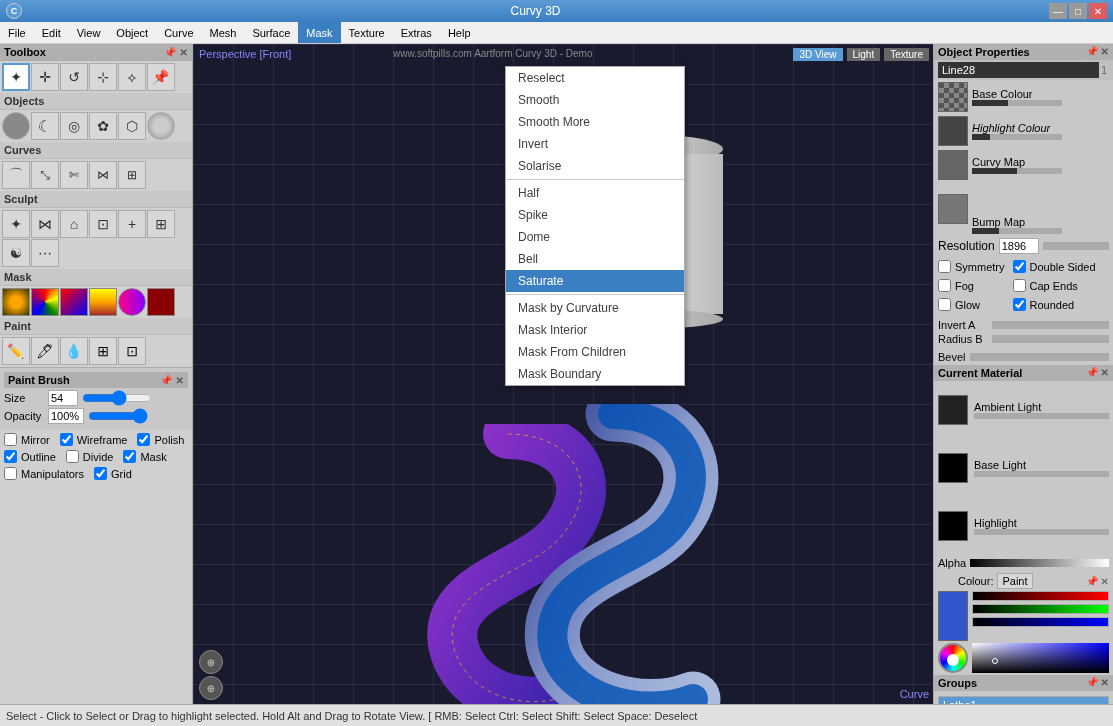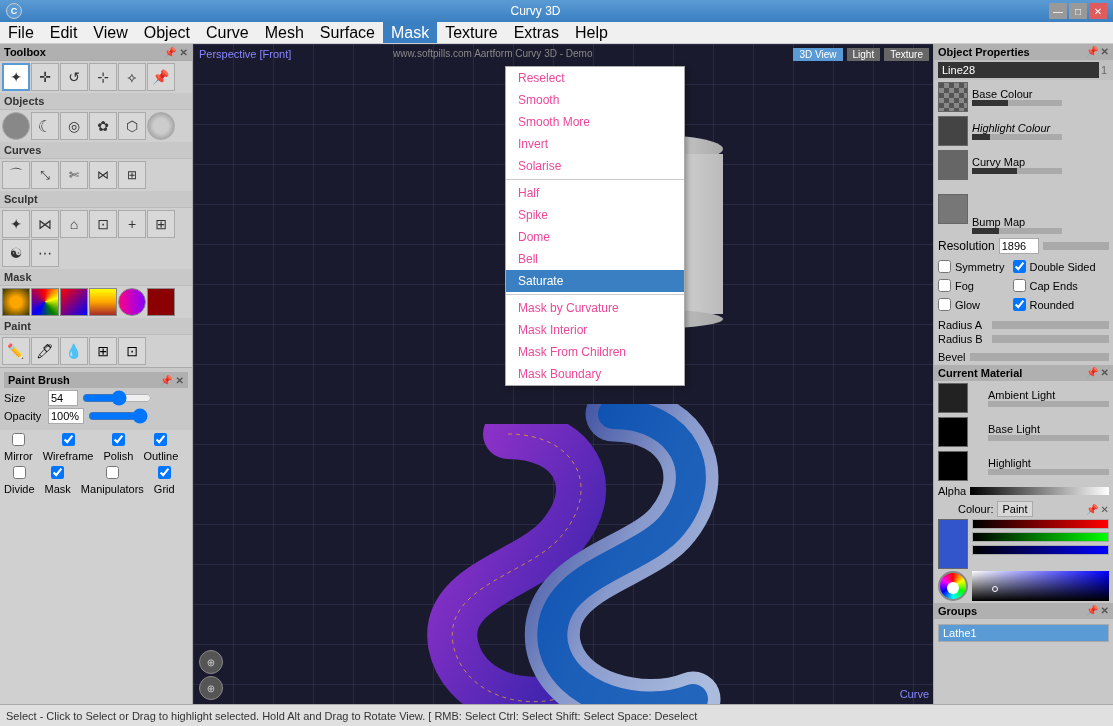--- a/index.html
+++ b/index.html
@@ -20,21 +20,21 @@
     .titlebar-logo { width: 16px; height: 16px; background: #5b9bd5; border-radius: 50%; border: 1px solid #ccc; }
 
     
     .menubar {
       width: 100%; height: 22px; background: #f0f0f0;
       display: flex; align-items: center;
       border-bottom: 1px solid #ccc;
     }
     .menu-item {
       padding: 2px 8px; cursor: pointer; height: 100%;
-      display: flex; align-items: center; font-size: 16px; color: #000;
+      display: flex; align-items: center; font-size: 11px; color: #000;
     }
     .menu-item:hover, .menu-item.active { background: #3a7fc1; color: white; }
 
     
     .main-layout {
       display: flex; width: 100%; height: calc(726px - 22px - 22px - 22px);
     }
 
     
     .toolbox {
@@ -78,21 +78,21 @@
     }
     .brush-row { display: flex; align-items: center; gap: 4px; margin: 2px 0; }
     .brush-label { width: 40px; font-size: 11px; }
     .brush-shape { width: 50px; height: 30px; background: #333; display: flex; align-items: center; justify-content: center; }
     .brush-shape-inner { width: 28px; height: 28px; background: radial-gradient(circle, white 30%, black 100%); }
     input[type=range] { width: 80px; height: 10px; }
     .size-val { width: 30px; background: white; border: 1px solid #aaa; padding: 1px 2px; font-size: 11px; }
     .opacity-val { width: 36px; background: white; border: 1px solid #aaa; padding: 1px 2px; font-size: 11px; }
 
     
-    .checkbox-row { display: flex; align-items: center; gap: 4px; margin: 1px 0; font-size: 11px; flex-direction: column; }
+    .checkbox-row { display: flex; align-items: center; gap: 4px; margin: 1px 0; font-size: 11px; }
     .bottom-checkboxes { padding: 2px 4px; display: flex; flex-wrap: wrap; gap: 2px 10px; }
 
     
     .viewport {
       flex: 1; background: #1a1a2e; position: relative; overflow: hidden;
     }
 
     
     .grid-canvas {
       width: 100%; height: 100%; position: relative;
@@ -101,21 +101,21 @@
       background-size: 40px 40px;
     }
 
     
     .dropdown-menu {
       position: absolute; top: 44px; left: 312px;
       background: white; border: 1px solid #aaa; z-index: 100;
       min-width: 180px; box-shadow: 2px 2px 5px rgba(0,0,0,0.3);
     }
     .dropdown-item {
-      padding: 4px 12px; cursor: pointer; font-size: 12px; color: #ec4899;
+      padding: 4px 12px; cursor: pointer; font-size: 12px; color: #404040;
     }
     .dropdown-item.active { background: #3a7fc1; color: white; }
     .dropdown-separator { height: 1px; background: #ccc; margin: 2px 0; }
 
     
     .right-panel {
       width: 180px; background: #c8c8c8; border-left: 1px solid #aaa;
       display: flex; flex-direction: column; overflow-y: auto;
     }
     .rp-header {
@@ -154,21 +154,21 @@
 
     .radius-section { padding: 2px 4px; }
     .radius-row { display: flex; align-items: center; gap: 4px; font-size: 11px; margin: 2px 0; }
     .radius-label { width: 50px; }
     .radius-slider { flex: 1; height: 8px; background: #aaa; }
 
     .bevel-row { display: flex; align-items: center; gap: 4px; padding: 2px 4px; font-size: 11px; }
 
     
     .cm-header { background: #b0b0b0; padding: 2px 4px; font-size: 11px; font-weight: bold; display: flex; justify-content: space-between; }
-    .material-row { display: flex; align-items: center; gap: 20px; padding: 2px 4px; }
+    .material-row { display: flex; align-items: center; gap: 6px; padding: 14px 4px; }
     .mat-thumb { width: 30px; height: 30px; border: 1px solid #666; }
     .mat-thumb.black { background: #000; }
     .mat-thumb.dark { background: #222; }
     .mat-label { font-size: 11px; }
     .mat-slider { flex: 1; height: 6px; background: #aaa; }
 
     .alpha-row { display: flex; align-items: center; gap: 4px; padding: 2px 4px; font-size: 11px; }
     .alpha-slider { flex: 1; height: 8px; background: linear-gradient(to right, black, white); }
 
     .colour-section { padding: 2px 4px; }
@@ -515,21 +515,21 @@
           <div class="cb-row">
             <input type="checkbox" checked="" style="">
             <span>Rounded</span>
           </div>
         </div>
       </div>
     </div>
 
     <div class="radius-section">
       <div class="radius-row">
-        <span class="radius-label">Radius A</span>
+        <span class="radius-label">Invert A</span>
         <div class="radius-slider"></div>
       </div>
       <div class="radius-row">
         <span class="radius-label">Radius B</span>
         <div class="radius-slider"></div>
       </div>
     </div>
 
     <div class="bevel-row">
       <span>Bevel</span>

